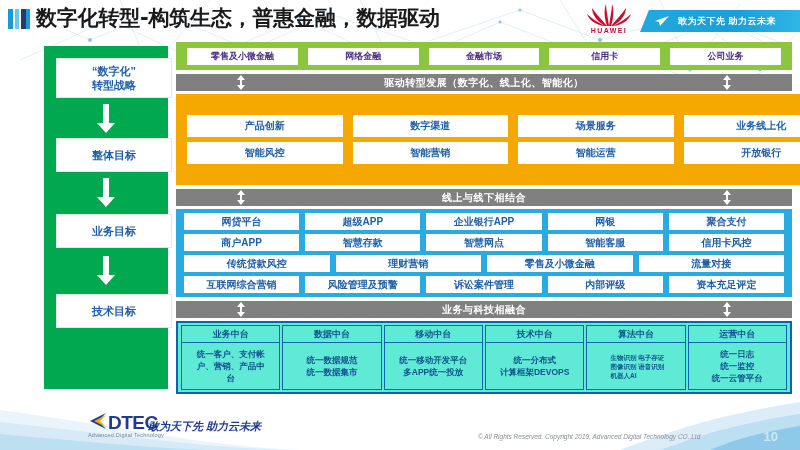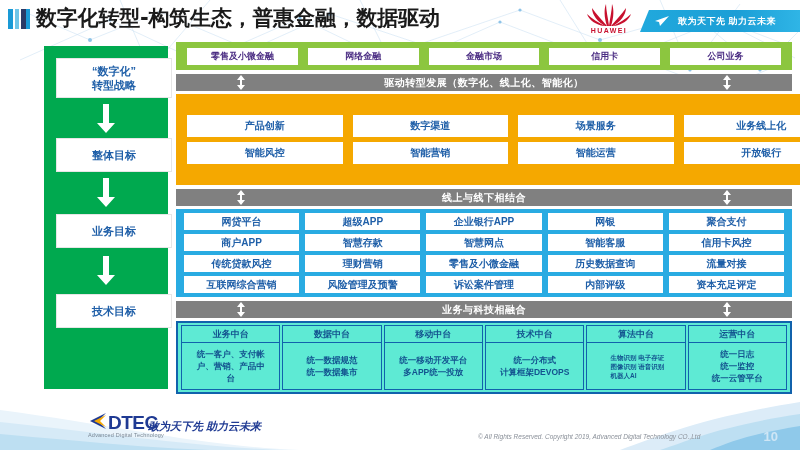--- a/index.html
+++ b/index.html
@@ -355,21 +355,20 @@
         <div class="cell">商户APP</div>
         <div class="cell">智慧存款</div>
         <div class="cell">智慧网点</div>
         <div class="cell">智能客服</div>
         <div class="cell">信用卡风控</div>
       </div>
       <div class="blue-row">
         <div class="cell">传统贷款风控</div>
         <div class="cell">理财营销</div>
         <div class="cell">零售及小微金融</div>
-        <div class="cell">历史数据查询</div>
         <div class="cell">流量对接</div>
       </div>
       <div class="blue-row">
         <div class="cell">互联网综合营销</div>
         <div class="cell">风险管理及预警</div>
         <div class="cell">诉讼案件管理</div>
         <div class="cell">内部评级</div>
         <div class="cell">资本充足评定</div>
       </div>
     </div>

